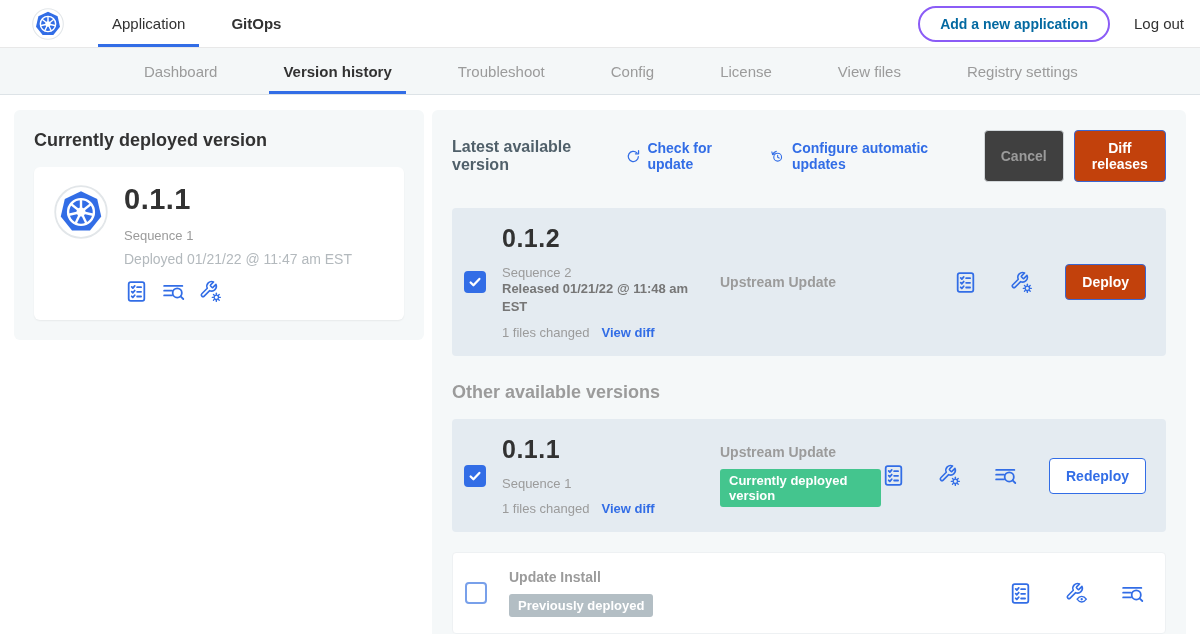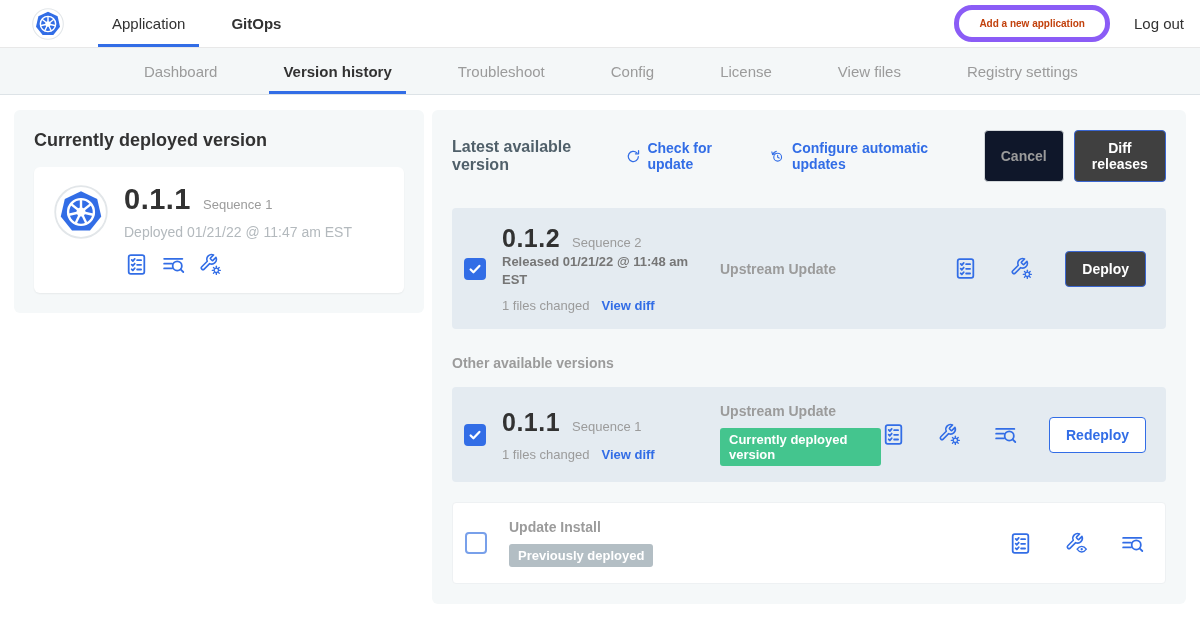--- a/index.html
+++ b/index.html
@@ -10,22 +10,22 @@
   .topnav { height:48px; display:flex; align-items:center; padding:0 16px 0 32px;
     border-bottom:1px solid #e8e8e8; background:#fff; }
   .logo-wrap { width:32px; height:32px; margin-right:34px; }
   .topnav-tabs { display:flex; height:100%; }
   .top-tab { position:relative; display:flex; align-items:center; padding:0 14px;
     margin-right:18px; font-size:15px; font-weight:normal; color:#323232; cursor:pointer; }
   .top-tab .underline { position:absolute; left:0; right:0; bottom:0; height:3px;
     background:#326de6; display:none; }
   .top-tab.active .underline { display:block; }
   .topnav-right { margin-left:auto; display:flex; align-items:center; gap:24px; }
-  .btn-pill { border:5px solid #8b5cf6; color:#c2410c; background:#fff; font-weight:bold;
-    font-size:10px; padding:8px 20px; border-radius:18px; cursor:pointer;
+  .btn-pill { border:2px solid #8b5cf6; color:#0369a1; background:#fff; font-weight:bold;
+    font-size:14px; padding:8px 20px; border-radius:18px; cursor:pointer;
     font-family:"Liberation Sans", sans-serif; }
   .logout { font-size:15px; color:#323232; cursor:pointer; }
 
   
   .subnav { height:47px; background:#f4f7f8; border-bottom:1px solid #dde3e7;
     display:flex; align-items:stretch; padding-left:130px; }
   .sub-tab { position:relative; display:flex; align-items:center; padding:13px 14px;
     margin-right:38px; font-size:15px; color:#9b9b9b; cursor:pointer; }
   .sub-tab.active { color:#323232; font-weight:bold; }
   .sub-tab .underline { position:absolute; left:0; right:0; bottom:0; height:3px;
@@ -33,47 +33,47 @@
   .sub-tab.active .underline { display:block; }
 
   
   .content { display:flex; gap:8px; padding:15px 14px 0 14px; align-items:flex-start; }
   .card { background:#f5f8f9; border-radius:6px; padding:20px; }
   .left-card { width:410px; flex:none; }
   .left-card h2 { font-size:18px; font-weight:bold; color:#323232; }
   .deployed-box { margin-top:16px; background:#fff; border-radius:6px;
     box-shadow:0 1px 2px rgba(0,0,0,.06); padding:16px 20px; display:flex; gap:16px; }
   .k8s-badge { width:54px; height:54px; flex:none; align-self:flex-start; margin-top:2px; }
-  .ver-line { display:flex; align-items:baseline; gap:12px; }
+  .ver-line { display:flex; align-items:baseline; gap:12px;flex-direction:column; }
   .ver-big { font-size:29px; font-weight:bold; color:#323232; letter-spacing:.5px; }
   .seq { font-size:13px; color:#9b9b9b; }
   .deploy-date { margin-top:8px; font-size:14px; color:#b3b9bd; }
   .icon-row { margin-top:12px; display:flex; gap:12px; }
   .act-icon { width:25px; height:25px; color:#326de6; cursor:pointer; }
   .act-icon svg { width:100%; height:100%; }
 
   
   .right-panel { flex:1; }
   .panel-head { display:flex; align-items:center; }
   .panel-title { font-size:16px; font-weight:bold; color:#50606a; margin-right:14px; }
   .head-link { display:flex; align-items:center; gap:6px; color:#326de6; font-size:14px;
     font-weight:bold; margin-right:22px; cursor:pointer; }
   .head-link svg { width:19px; height:19px; }
   .head-actions { margin-left:auto; display:flex; gap:10px; }
   .btn { border-radius:4px; font-size:14px; font-weight:bold; padding:9px 16px;
     cursor:pointer; font-family:"Liberation Sans", sans-serif; }
-  .btn-secondary { background:#0f172a; border:1px solid #d2d7da; color:#9b9b9b; }
-  .btn-primary { background:#404040; border:1px solid #3a66d1; color:#fff; }
+  .btn-secondary { background:#404040; border:1px solid #d2d7da; color:#9b9b9b; }
+  .btn-primary { background:#c2410c; border:1px solid #3a66d1; color:#fff; }
   .btn-outline-blue { background:#fff; border:1px solid #326de6; color:#326de6; }
 
   .version-row { margin-top:16px; border-radius:4px; padding:16px 20px 16px 12px;
     display:flex; align-items:center; background:#e4ebf1; }
   .version-row.white { background:#fff; border:1px solid #eef1f3; }
   .row-1 { margin-top:26px; }
-  .other-heading { margin-top:26px; font-size:14px; color:#9b9b9b; }
+  .other-heading { margin-top:26px; font-size:18px; color:#9b9b9b; }
   .checkbox { width:22px; height:22px; border-radius:4px; flex:none; cursor:pointer;
     border:2px solid #78a0ea; background:#fff; display:flex; align-items:center;
     justify-content:center; }
   .checkbox.checked { background:#326de6; border-color:#326de6; }
   .checkbox svg { width:14px; height:14px; display:none; }
   .checkbox.checked svg { display:block; }
   .ver-block { width:196px; margin-left:16px; flex:none; }
   .ver-block .ver-line .ver-big { font-size:25px; }
   .released { font-size:13px; font-weight:bold; color:#767676; line-height:1.35; }
   .files-line { margin-top:10px; font-size:13px; color:#9b9b9b; display:flex; gap:12px; }

